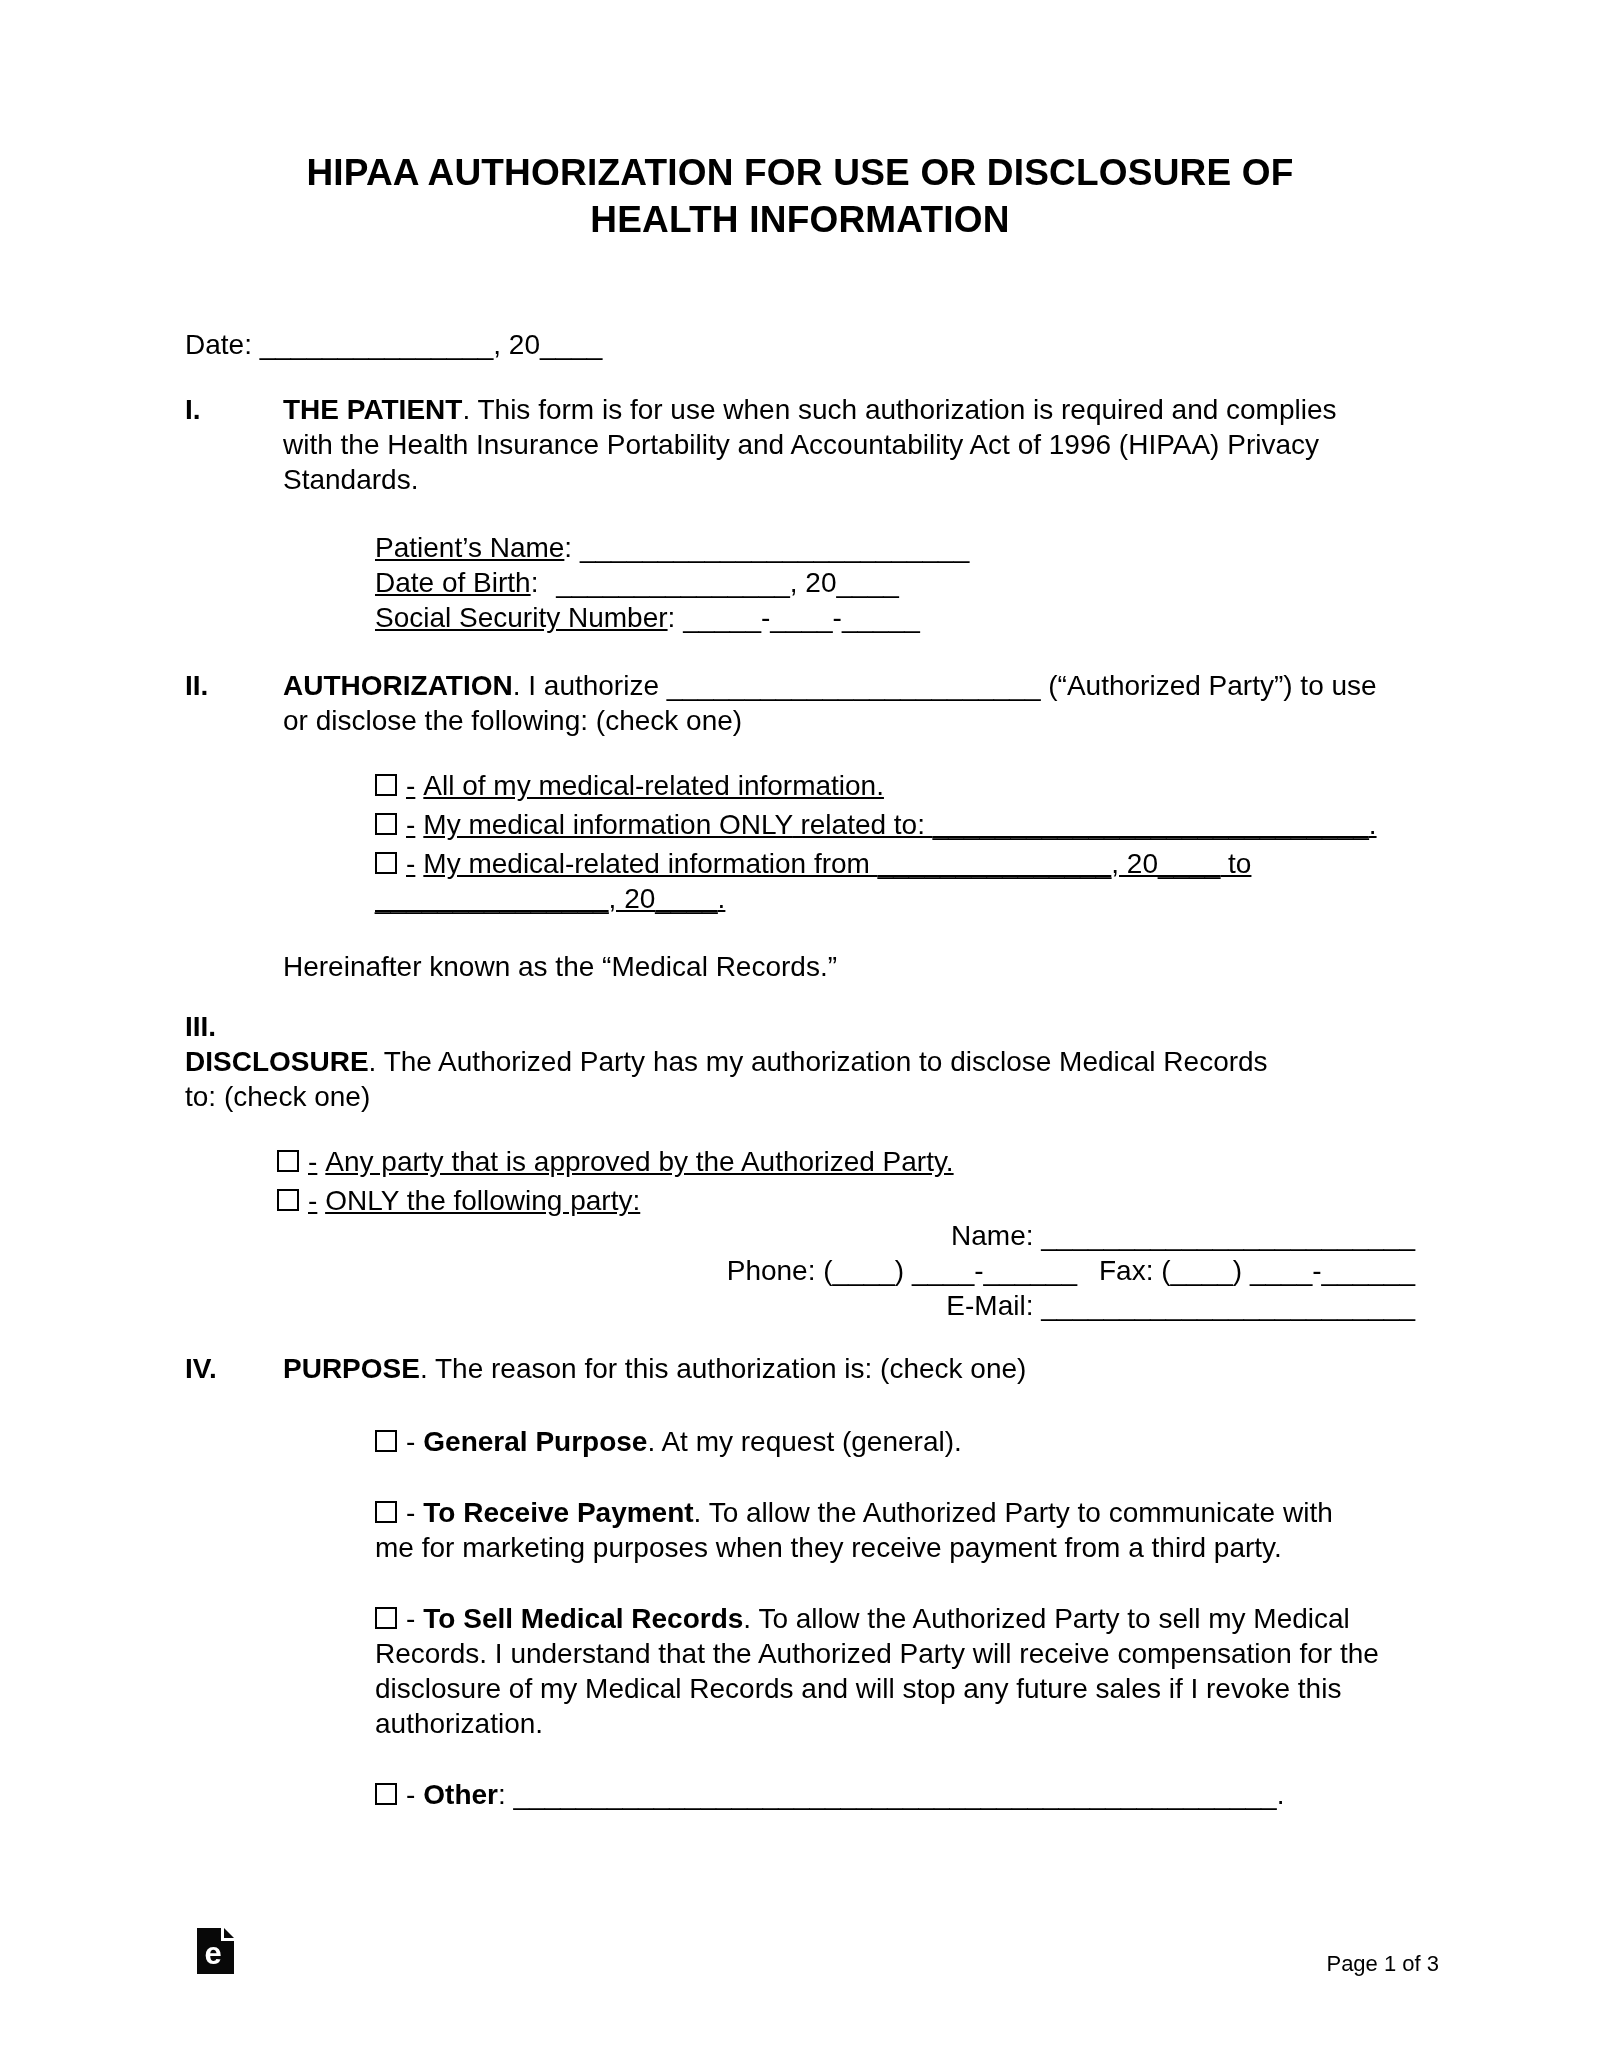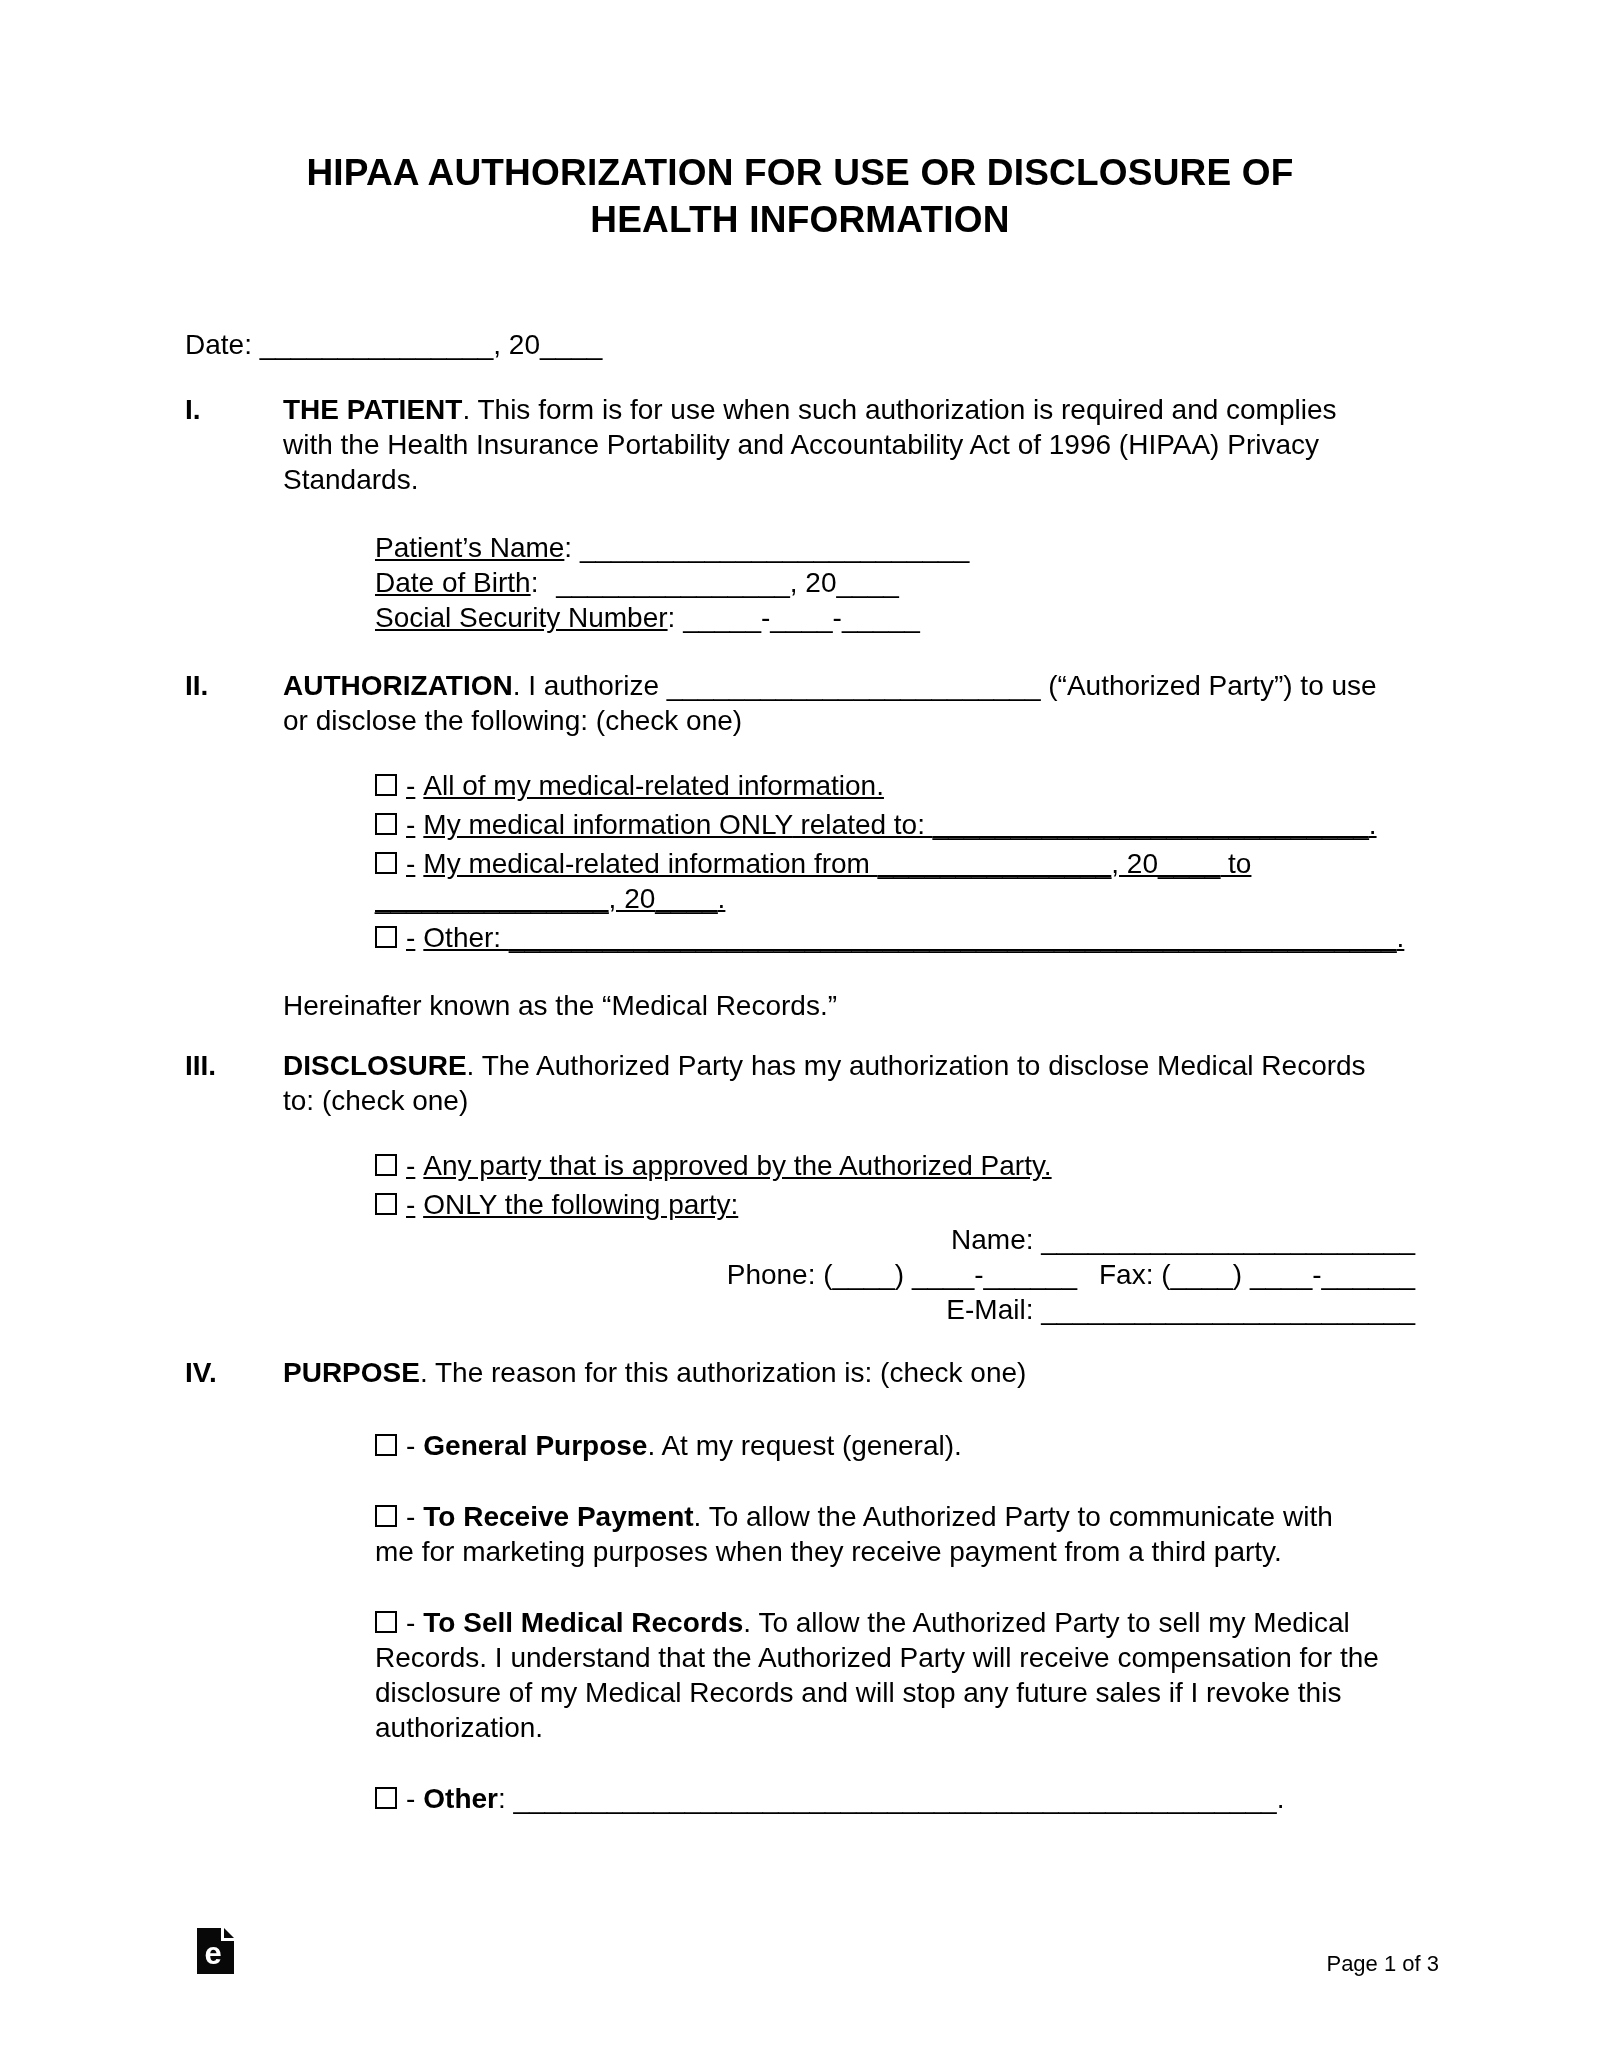--- a/index.html
+++ b/index.html
@@ -22,21 +22,21 @@
     line-height:47px;
     font-weight:bold;
     text-align:center;
     letter-spacing:.2px;
   }
   p { margin:0; }
   .date-line { margin-top:84px; }
   .section { display:flex; }
   .sec1 { margin-top:30px; }
   .sec2 { margin-top:33px;justify-content:flex-end; }
-  .sec3 { margin-top:25px; }
+  .sec3 { margin-top:25px;flex-direction:column; }
   .sec4 { margin-top:28px; }
   .num { flex:none; width:98px; font-weight:bold; }
   .sbody { flex:1 1 auto; min-width:0; }
   .indent1 { padding-left:92px; }
   .indent2 { padding-left:187px;text-align:right; }
   .s1-fields { margin-top:33px; }
   .items { margin-top:30px;text-decoration:underline; }
   .citem + .citem { margin-top:4px; }
   .s4-items .citem { margin-top:36px; }
   .s4-items .citem:first-child { margin-top:38px; }
@@ -91,21 +91,20 @@
 
   <div class="section sec2">
     <div class="num">II.</div>
     <div class="sbody">
       <p><b>AUTHORIZATION</b><span>. I authorize </span><span>________________________</span><span> (“Authorized Party”) to use</span><br><span>or disclose the following: (check one)</span></p>
 
       <div class="indent1 items">
         <p class="citem"><span class="cbox"></span><span class="dash">-</span><span>All of my medical-related information.</span></p>
         <p class="citem"><span class="cbox"></span><span class="dash">-</span><span>My medical information </span><span class="ul">ONLY</span><span> related to: </span><span>____________________________</span><span>.</span></p>
         <p class="citem"><span class="cbox"></span><span class="dash">-</span><span>My medical-related information from </span><span>_______________</span><span>, 20</span><span>____</span><span> to</span><br><span>_______________</span><span>, 20</span><span>____</span><span>.</span></p>
-        <p class="citem"><span class="cbox"></span><span class="dash">-</span><span>Other: </span><span>_________________________________________________________</span><span>.</span></p>
       </div>
 
       <p class="hereinafter">Hereinafter known as the “Medical Records.”</p>
     </div>
   </div>
 
   <div class="section sec3">
     <div class="num">III.</div>
     <div class="sbody">
       <p><b>DISCLOSURE</b><span>. The Authorized Party has my authorization to disclose Medical Records</span><br><span>to: (check one)</span></p>

